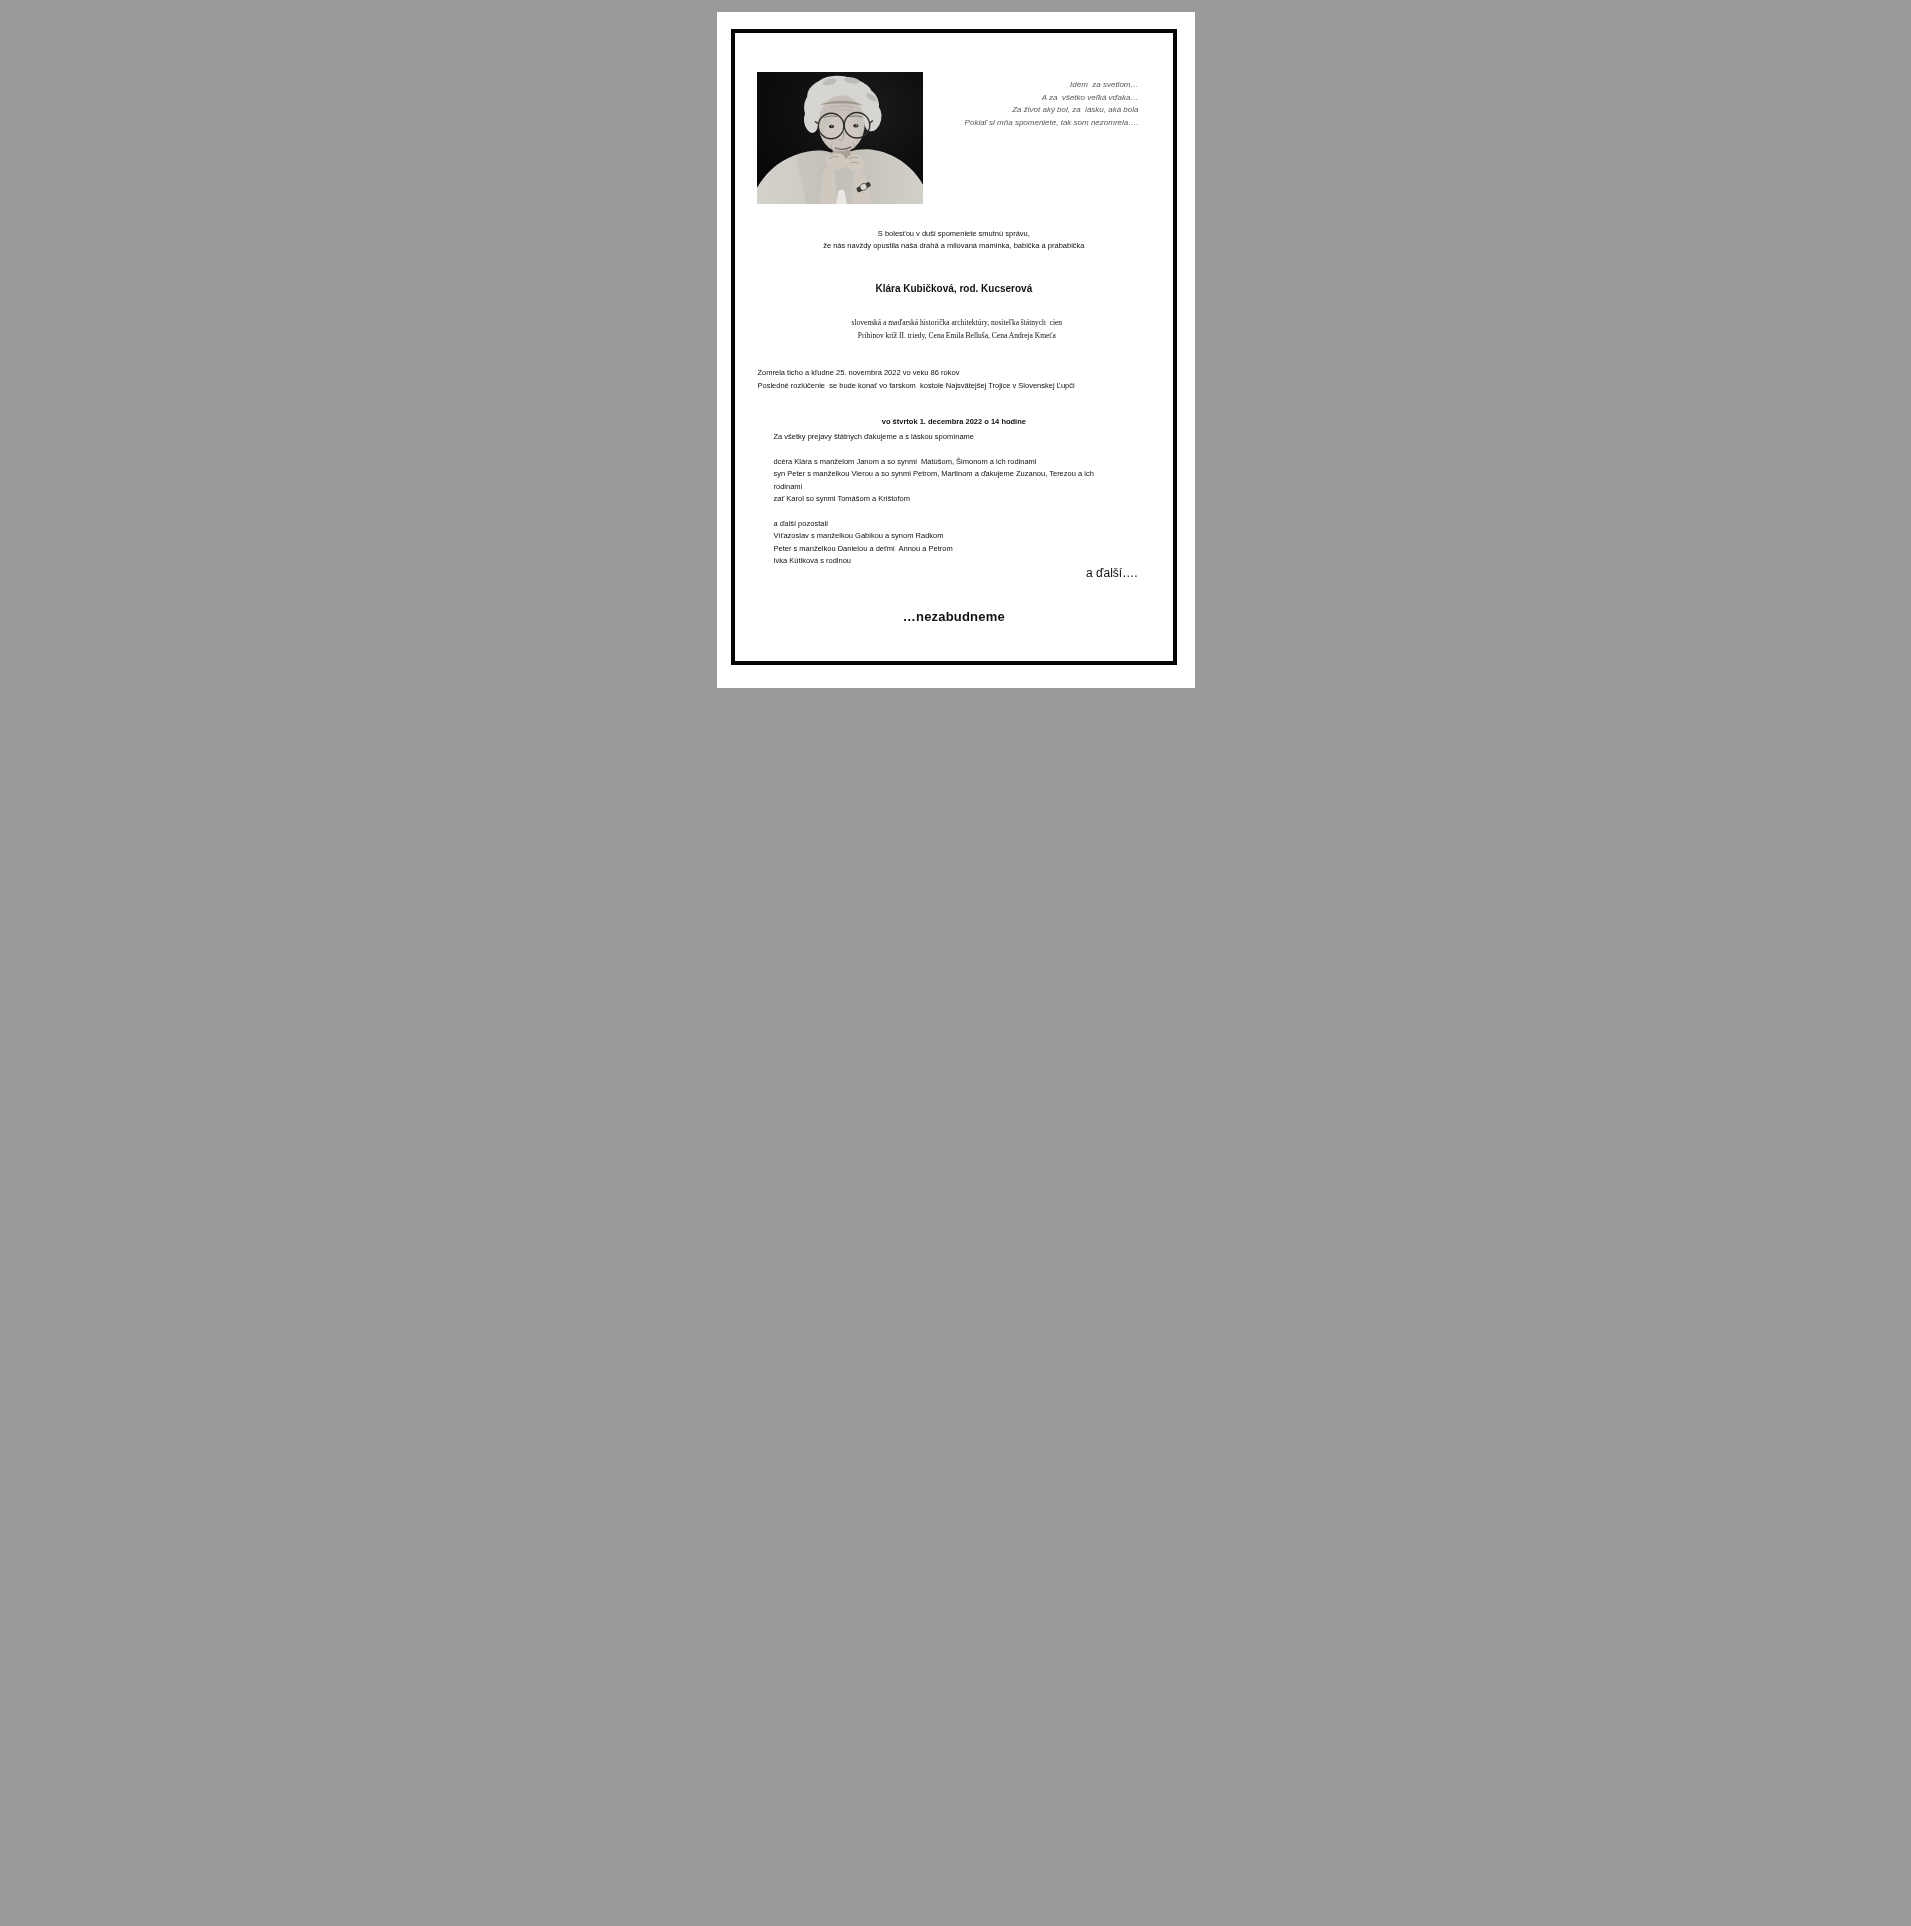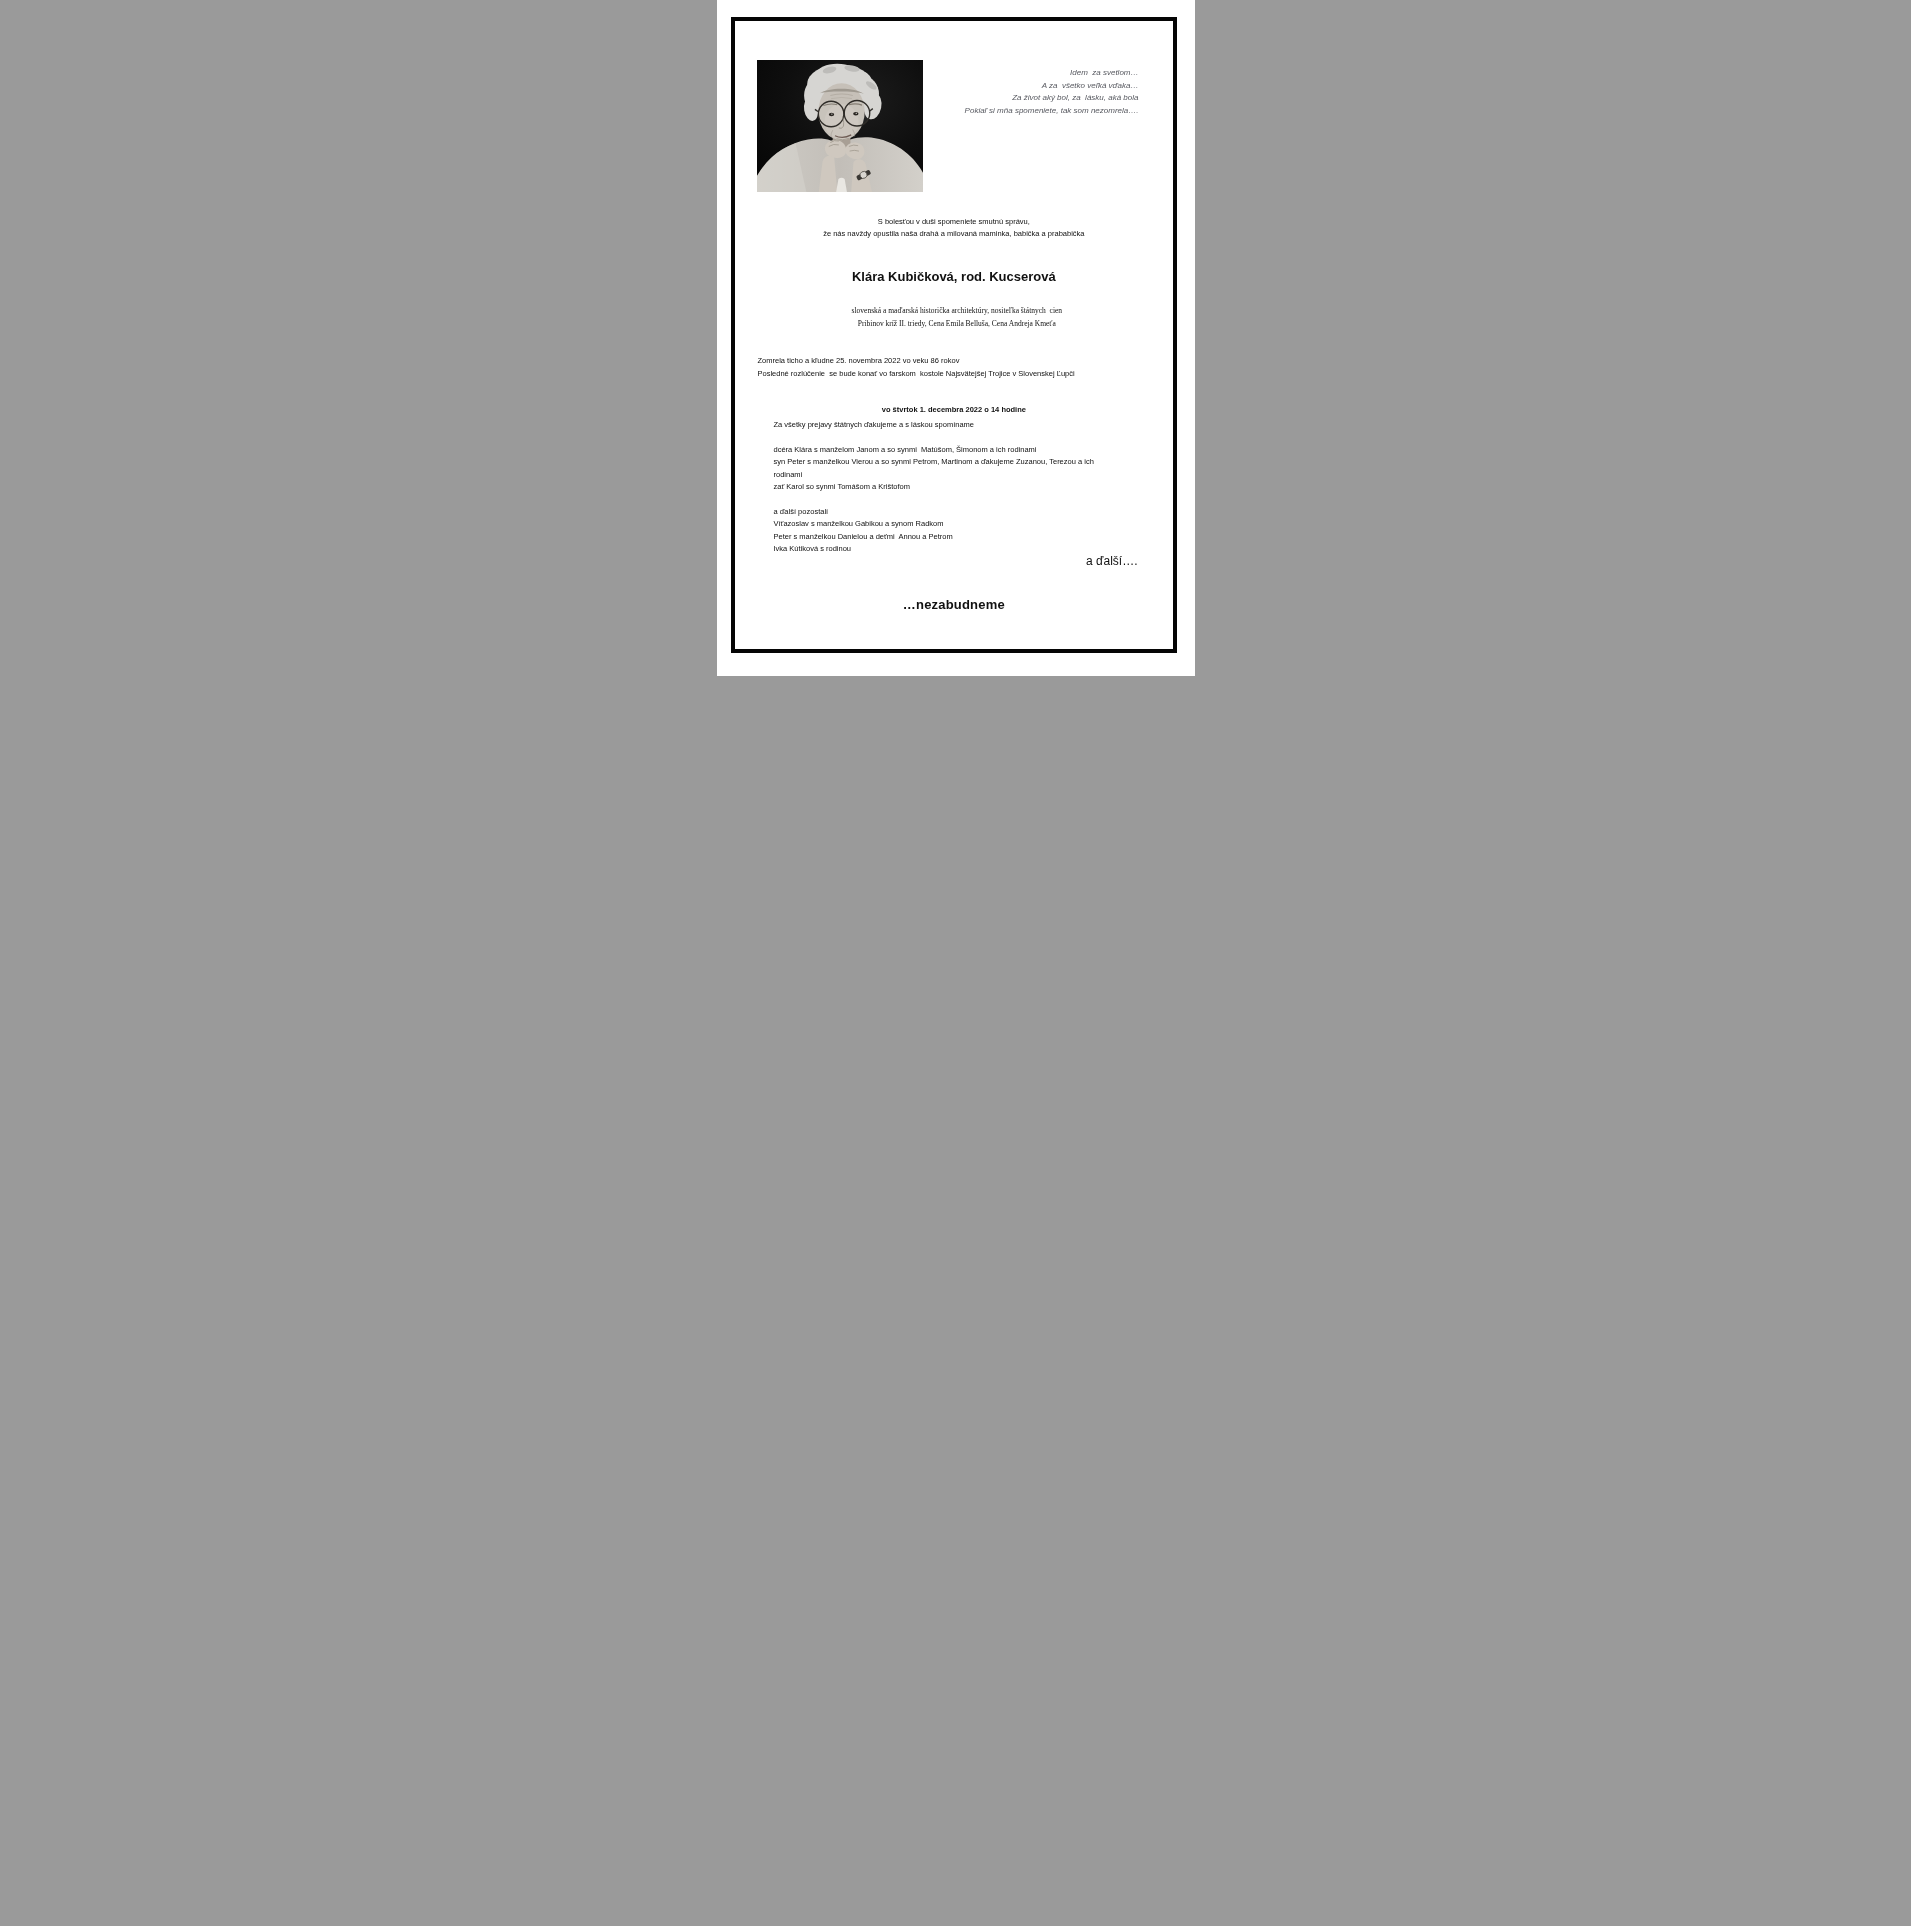--- a/index.html
+++ b/index.html
@@ -1,19 +1,19 @@
 <!DOCTYPE html>
 <html lang="sk" style="font-size:6.2px"><head>
 <meta charset="utf-8">
 <style>
   html,body{margin:0;padding:0;background:#9a9a9a;}
   .page{
     position:relative;
     width:478px;height:676px;
-    margin:0 auto;
+    margin:12px auto;
     background:#ffffff;
     font-family:"Liberation Sans", sans-serif;
     color:#111111;
     overflow:hidden;
   }
   .frame{
     position:absolute;
     left:14.6px;top:17.3px;right:17.7px;bottom:23px;
     border:4.6px solid #050505;
   }
@@ -31,21 +31,21 @@
     color:#56585f;
   }
   .announcement{
     position:absolute;left:19px;right:22.3px;top:216px;
     text-align:center;
     font-size:7.5px;line-height:12px;
   }
   .name{
     position:absolute;left:19px;right:22.3px;top:270px;
     text-align:center;
-    font-size:13px;line-height:14px;font-weight:bold;
+    font-size:10px;line-height:14px;font-weight:bold;
   }
   .description{
     position:absolute;left:25px;right:22.3px;top:305px;
     text-align:center;
     font-size:7.5px;line-height:12.7px;font-family:Liberation Serif, serif;
   }
   .death-info{
     position:absolute;left:41px;top:355px;
     font-size:7.5px;line-height:12.7px;
     white-space:nowrap;

